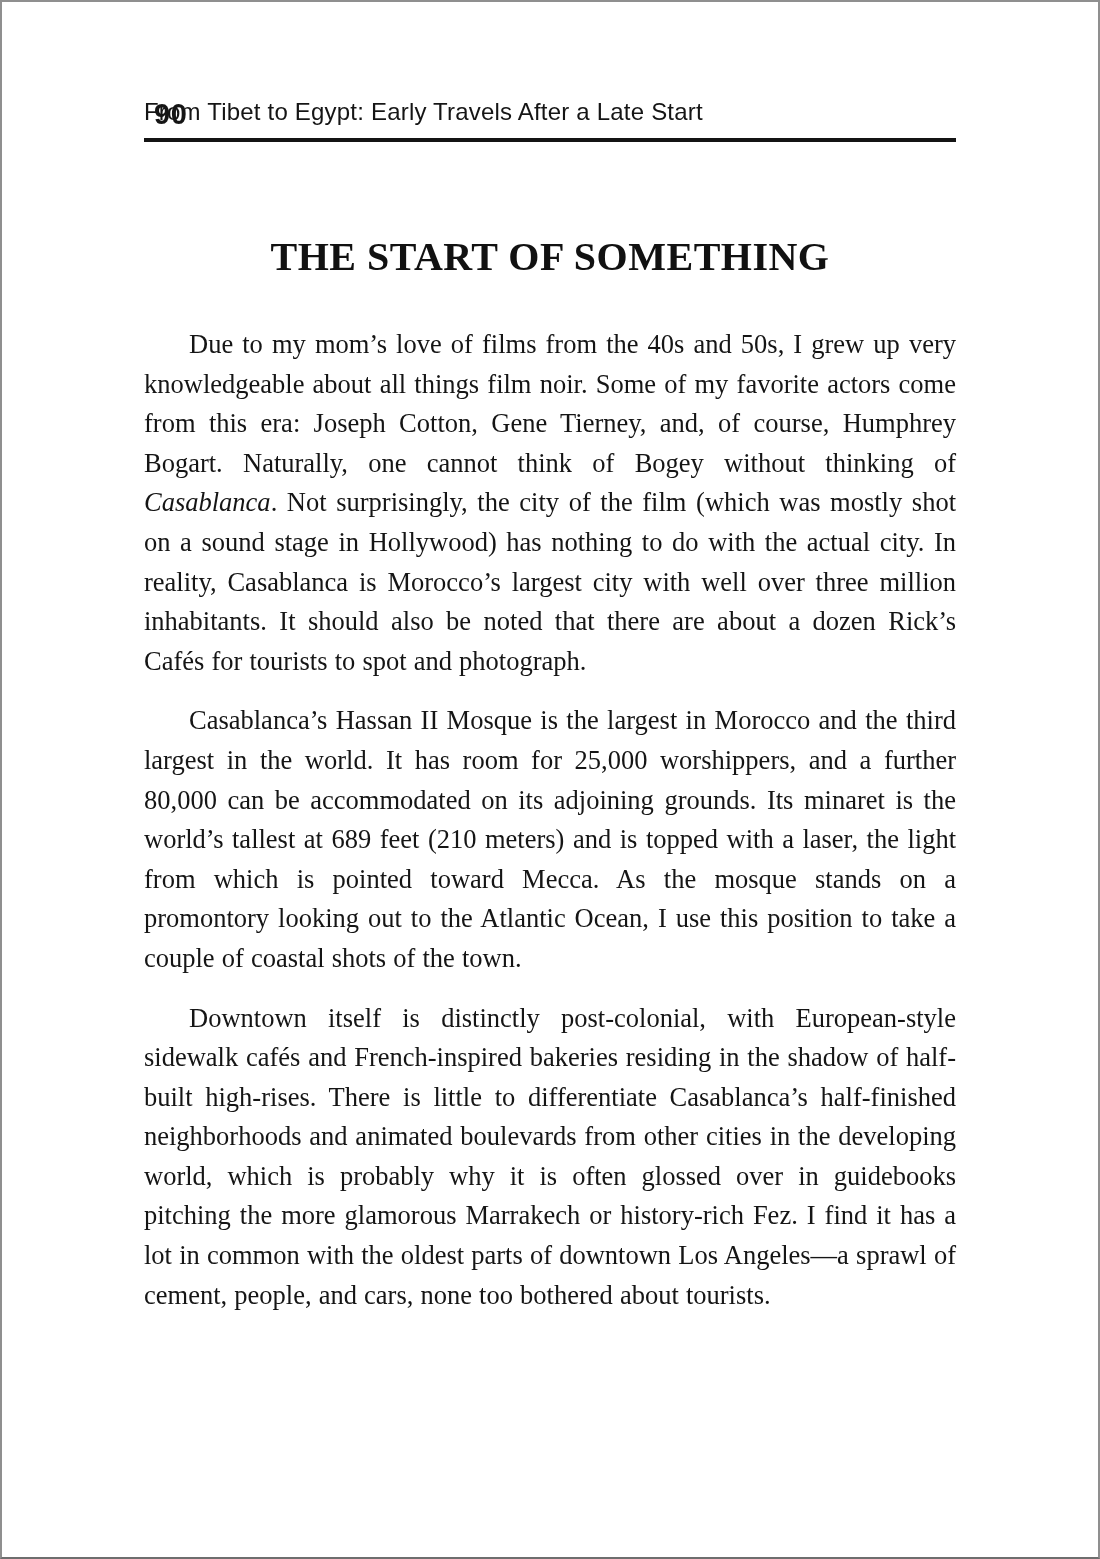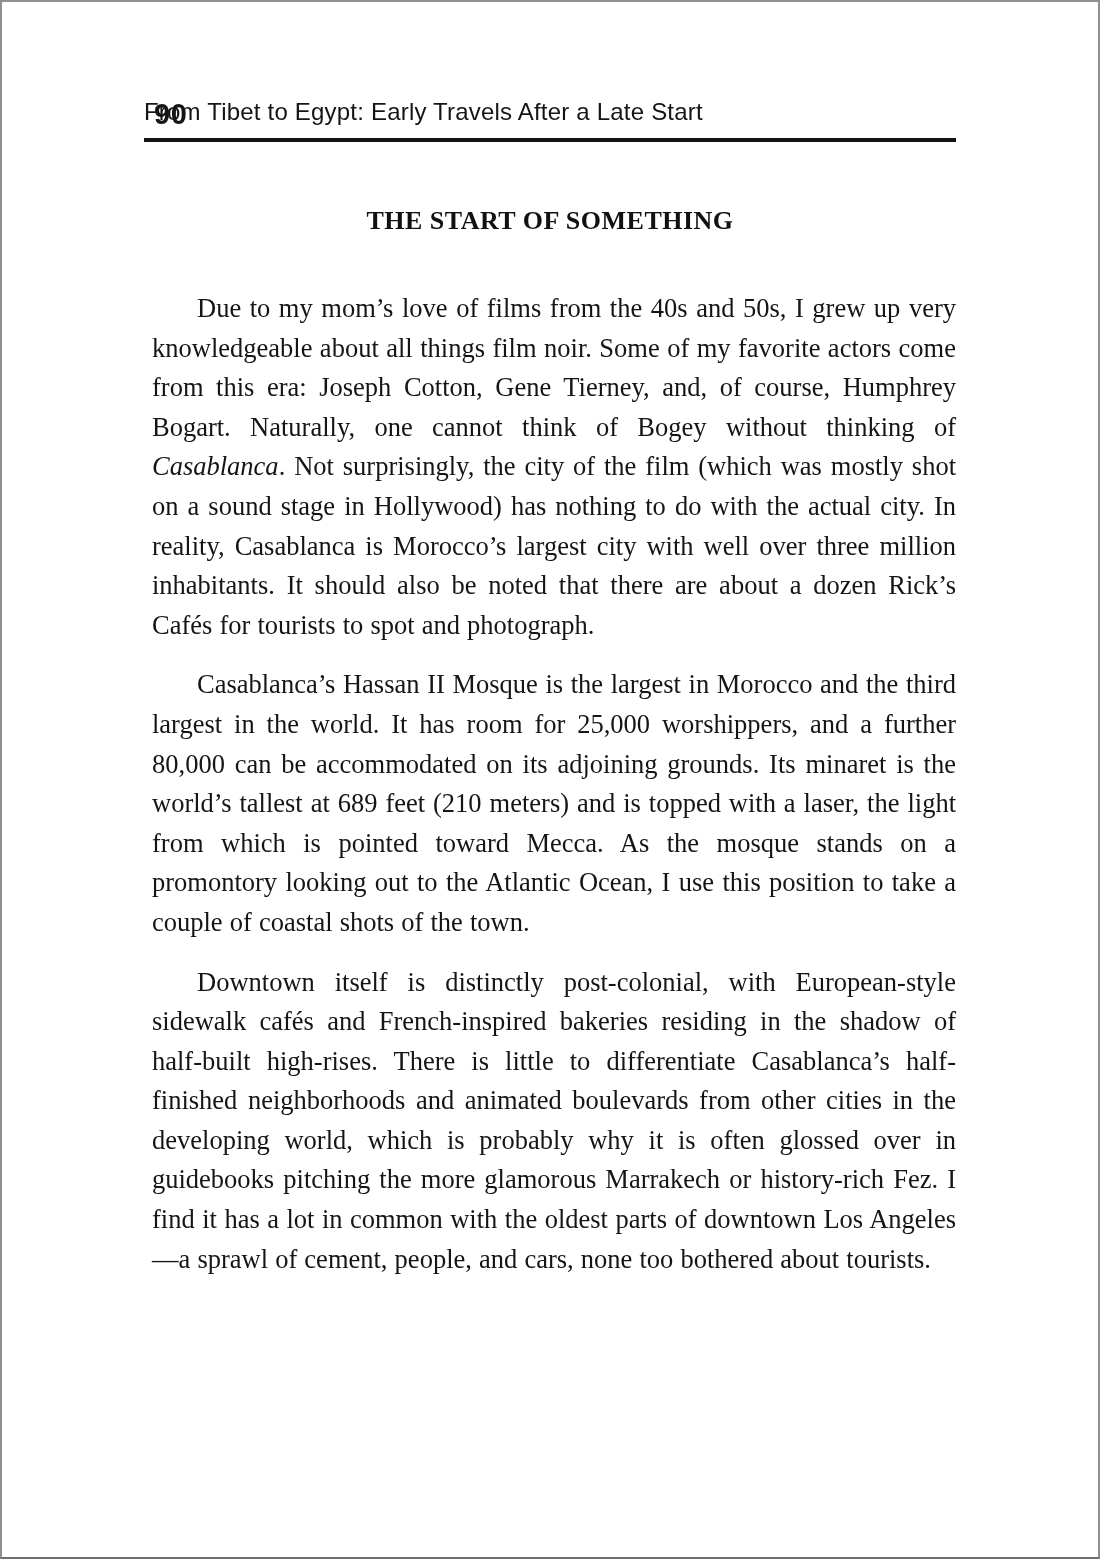--- a/index.html
+++ b/index.html
@@ -48,38 +48,38 @@
   }
   .header-rule {
     height: 4px;
     background: #141414;
     border: none;
     margin: 6px 0 0 0;
     width: 100%;
   }
   
   .chapter-title {
-    margin: 50px 0 0 0;
+    margin: 86px 0 0 0;
     text-align: center;
-    font-size: 26px;
+    font-size: 40px;
     line-height: 57px;
     font-weight: bold;
     letter-spacing: 0.5px;
     color: #111111;
   }
   
   .body-text {
     margin-top: 40px;
     font-size: 26.5px;
     line-height: 39.6px;
     text-align: justify;
     word-spacing: 0.5px;
   }
   .body-text p {
-    margin: 0 0 20px 8px;
+    margin: 0 0 20px 0;
     text-indent: 45px;
   }
   .italic {
     font-style: italic;
   }
 </style>
 </head>
 <body>
 
 <div class="page">

